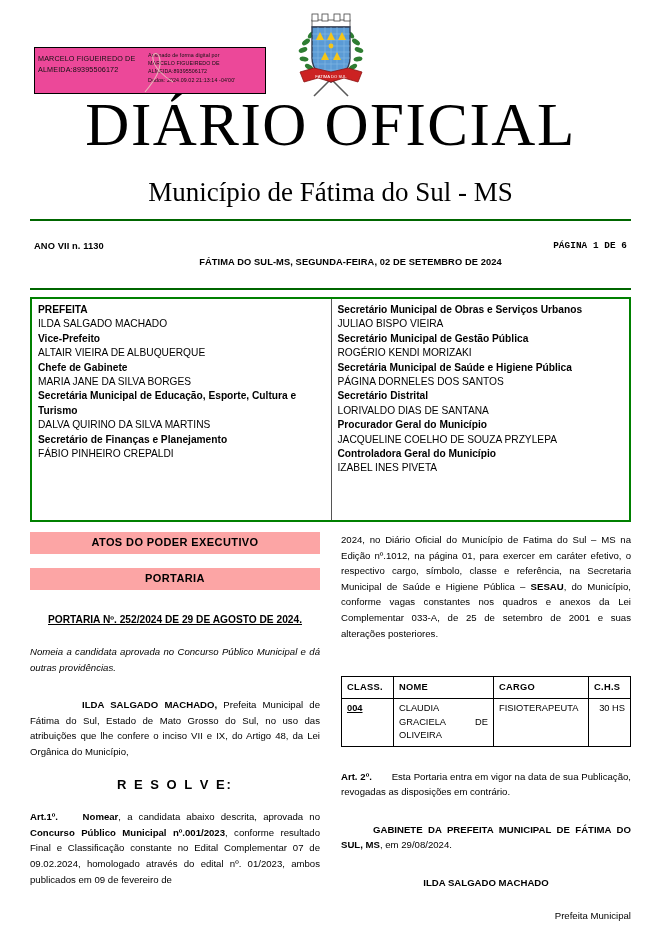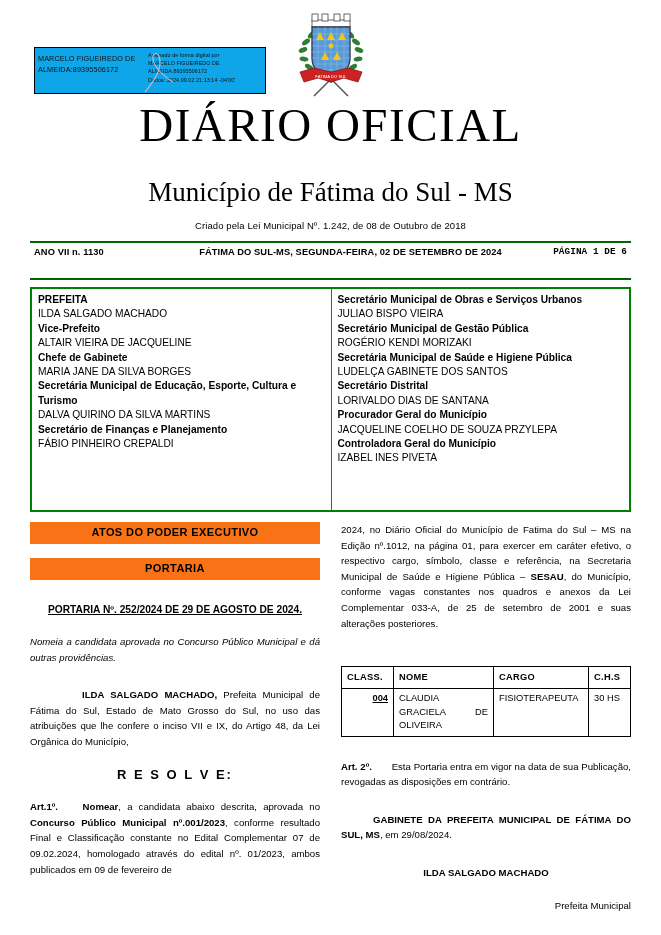--- a/index.html
+++ b/index.html
@@ -23,21 +23,21 @@
     height: 92px;
     padding-top: 12px;
   }
   .sig-box {
     position: absolute;
     left: 4px; top: 47px;
     width: 232px; height: 47px;
     border: 1px solid #000;
     display: flex;
     align-items: stretch;
-    background: #0ea5e9;
+    background: #ec4899;
   }
   .sig-left {
     width: 110px;
     padding: 5px 2px 0 3px;
     font-size: 7.2px;
     line-height: 11px;
     letter-spacing: .15px;
     color: #111;
   }
   .sig-right {
@@ -59,21 +59,21 @@
     position: absolute;
     left: 50%; top: 6px;
     transform: translateX(-50%);
     width: 74px; height: 96px;
   }
 
   
   .masthead { text-align: center; margin-top: 2px; }
   .dtitle {
     font-family: "Liberation Serif", serif;
-    font-size: 47px;
+    font-size: 61px;
     line-height: 62px;
     letter-spacing: 1.5px;
     font-weight: 400;
   }
   .dsub {
     font-family: "Liberation Serif", serif;
     font-size: 27px;
     line-height: 34px;
     font-weight: 400;
     margin-top: 19px;
@@ -90,21 +90,21 @@
     border-top: 2.5px solid #006600;
     border-bottom: 2.5px solid #006600;
     padding: 3px 4px 21px 4px;
     display: flex;
     align-items: center;
     font-weight: bold;
     font-size: 9.3px;
     letter-spacing: .1px;
   }
   .ed-ano { width: 150px; text-align: left; }
-  .ed-mid { flex: 1; text-align: center; }
+  .ed-mid { flex: 1; text-align: center; margin-top: 33px; }
   .ed-pag { width: 110px; text-align: right; font-family: Liberation Mono, monospace; }
 
   
   .officials {
     margin-top: 7px;
     border: 2px solid #008000;
     display: flex;
     height: 225px;
   }
   .ocol {
@@ -120,21 +120,21 @@
 
   
   .cols {
     margin-top: 10px;
     display: flex;
     gap: 21px;
   }
   .col { width: 290px; }
 
   .greenbar {
-    background: #f97316;
+    background: #fca5a5;
     color: #000;
     text-align: center;
     font-weight: bold;
     font-size: 11px;
     letter-spacing: .4px;
     padding: 4px 0 5px 0;
     line-height: 13px;
   }
   .gap14 { height: 14px; }
 
@@ -180,23 +180,23 @@
     vertical-align: top;
     line-height: 13.5px;
   }
   table.nom th {
     font-weight: bold;
     text-align: left;
     letter-spacing: .3px;
     height: 22px;
     vertical-align: middle;
   }
-  td.c-class { text-align: right; font-weight: bold; vertical-align: middle; width: 52px; text-decoration: underline; }
+  td.c-class { text-align: left; font-weight: bold; vertical-align: middle; width: 52px; text-decoration: underline; }
   th.c-class { text-align: center; width: 52px; margin-left: 13px; }
-  td.c-chs { text-align: left; vertical-align: middle; width: 42px; margin-top: 47px; }
+  td.c-chs { text-align: right; vertical-align: middle; width: 42px; margin-top: 47px; }
   th.c-chs { text-align: center; width: 42px; }
   td.c-nome { width: 100px; }
 </style>
 </head>
 <body>
 
 <div class="page">
 
   <div class="top-row">
 
@@ -271,38 +271,37 @@
       </g>
 
       <path d="M6 66 L20 62 L37 66 L54 62 L68 66 L64 76 L50 72 L37 76 L24 72 L10 76 Z" fill="#cc2222" stroke="#8a1414" stroke-width="0.8"></path>
       <text x="37" y="72" font-size="4.2" fill="#ffffff" text-anchor="middle" font-family="Liberation Sans, sans-serif">FATIMA DO SUL</text>
     </svg>
   </div>
 
   <div class="masthead">
     <div class="dtitle">DIÁRIO OFICIAL</div>
     <div class="dsub">Município de Fátima do Sul - MS</div>
-    <div class="dlaw">Criado pela Lei Municipal Nº. 1.242, de 08 de Outubro de 2018</div>
   </div>
 
   <div class="edbar">
     <div class="ed-ano">ANO VII n. 1130</div>
     <div class="ed-mid">FÁTIMA DO SUL-MS, SEGUNDA-FEIRA, 02 DE SETEMBRO DE 2024</div>
     <div class="ed-pag">PÁGINA 1 DE 6</div>
   </div>
 
   <div class="officials">
     <div class="ocol left">
       <div>
         <div class="orole">PREFEITA</div>
         <div class="oname">ILDA SALGADO MACHADO</div>
       </div>
       <div>
         <div class="orole">Vice-Prefeito</div>
-        <div class="oname">ALTAIR VIEIRA DE JACQUELINE</div>
+        <div class="oname">ALTAIR VIEIRA DE ALBUQUERQUE</div>
       </div>
       <div>
         <div class="orole">Chefe de Gabinete</div>
         <div class="oname">MARIA JANE DA SILVA BORGES</div>
       </div>
       <div>
         <div class="orole">Secretária Municipal de Educação, Esporte, Cultura e Turismo</div>
         <div class="oname">DALVA QUIRINO DA SILVA MARTINS</div>
       </div>
       <div>
@@ -314,21 +313,21 @@
       <div>
         <div class="orole">Secretário Municipal de Obras e Serviços Urbanos</div>
         <div class="oname">JULIAO BISPO VIEIRA</div>
       </div>
       <div>
         <div class="orole">Secretário Municipal de Gestão Pública</div>
         <div class="oname">ROGÉRIO KENDI MORIZAKI</div>
       </div>
       <div>
         <div class="orole">Secretária Municipal de Saúde e Higiene Pública</div>
-        <div class="oname">LUDELÇA GABINETE DOS SANTOS</div>
+        <div class="oname">PÁGINA DORNELES DOS SANTOS</div>
       </div>
       <div>
         <div class="orole">Secretário Distrital</div>
         <div class="oname">LORIVALDO DIAS DE SANTANA</div>
       </div>
       <div>
         <div class="orole">Procurador Geral do Município</div>
         <div class="oname">JACQUELINE COELHO DE SOUZA PRZYLEPA</div>
       </div>
       <div>

